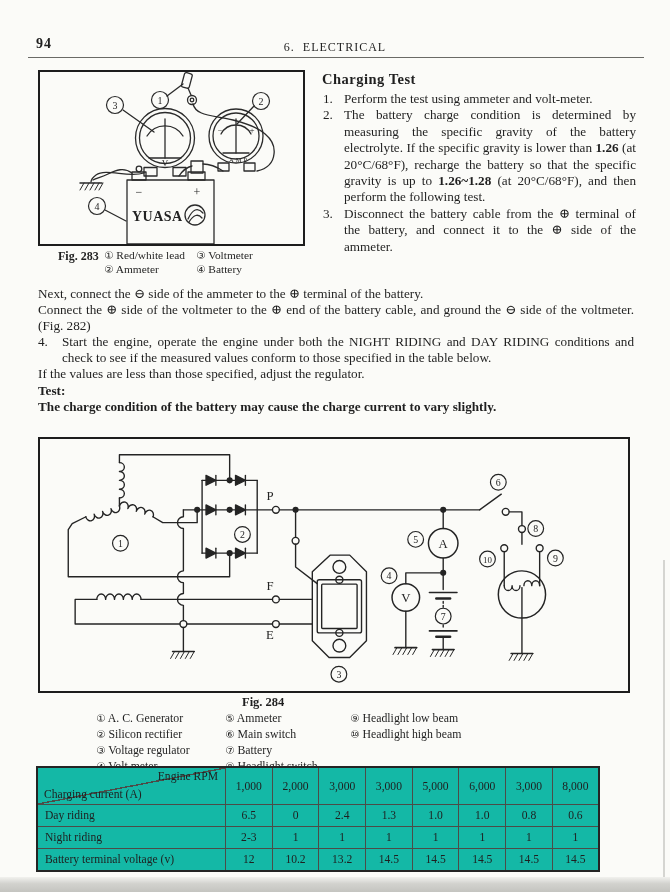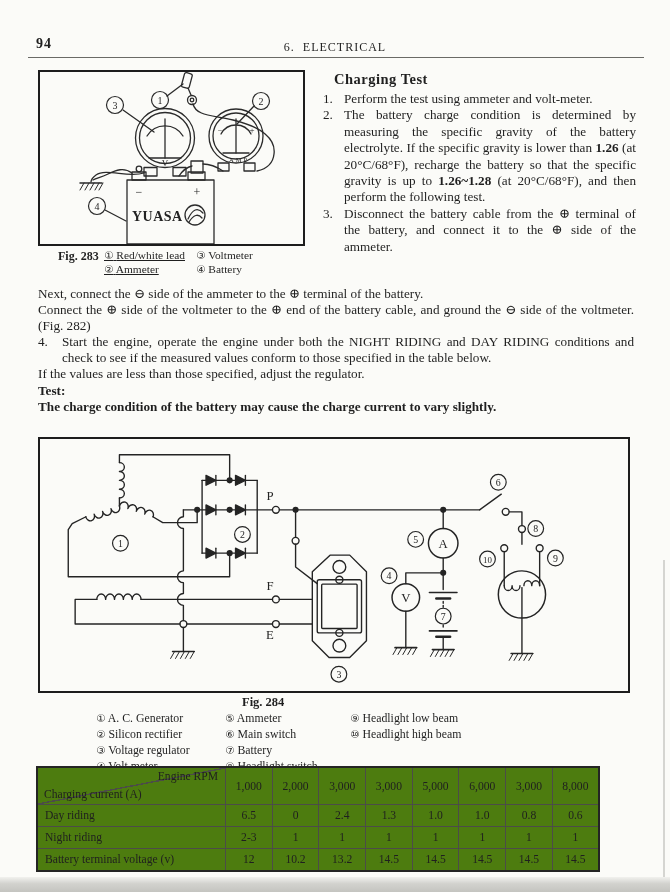--- a/index.html
+++ b/index.html
@@ -14,45 +14,45 @@
   .sec-head{position:absolute;left:0;right:0;top:40px;text-align:center;font-size:12px;letter-spacing:1px;}
   .head-rule{position:absolute;left:28px;top:57px;width:616px;border-top:1.5px solid #6a6a66;}
   
   .figbox{position:absolute;border:2px solid #1d1d1d;background:transparent;}
   #fig283{left:38px;top:70px;width:263px;height:172px;}
   #fig284{left:38px;top:437px;width:588px;height:252px;}
   svg{display:block;}
   svg text{font-family:"Liberation Serif","DejaVu Serif",serif;fill:#242424;stroke:none;}
   
   .rcol{position:absolute;left:318px;top:71px;width:318px;}
-  .rcol h3{margin:0 0 3px 16px;font-size:14.5px;letter-spacing:0.5px;}
+  .rcol h3{margin:0 0 3px 4px;font-size:14.5px;letter-spacing:0.5px;}
   .step{position:relative;padding-left:26px;text-align:justify;font-size:13.2px;line-height:16.4px;}
   .step .num{position:absolute;left:5px;top:0;}
   .b{font-weight:bold;}
   
   .f283cap{position:absolute;left:58px;top:249px;font-size:11.4px;line-height:13.8px;}
   .f283cap .figlbl{position:absolute;left:0;top:1px;font-weight:bold;font-size:12px;white-space:nowrap;}
-  .f283cap .c1{position:absolute;left:46px;top:0;white-space:nowrap;text-decoration:underline;}
+  .f283cap .c1{position:absolute;left:46px;top:0;white-space:nowrap;}
   .f283cap .c2{position:absolute;left:138px;top:0;white-space:nowrap;}
   .mk{font-family:"DejaVu Sans",sans-serif;font-size:10.6px;}
   
   .bodyblk{position:absolute;left:38px;top:286px;width:596px;font-size:13.2px;line-height:16.1px;}
   .bodyblk p{margin:0;text-align:justify;}
   .ind{margin-left:24px;}
   .hang{position:relative;padding-left:24px;}
   .hang .num{position:absolute;left:0;top:0;}
   .noteline{font-weight:bold;}
   
   .f284cap{position:absolute;left:242px;top:695px;font-weight:bold;font-size:12.5px;}
   .legend{position:absolute;left:0;top:711px;width:670px;height:66px;font-size:11.8px;line-height:15.9px;}
   .legend .col{position:absolute;top:0;white-space:nowrap;}
   .legend .colA{left:96px;} .legend .colB{left:225px;} .legend .colC{left:350px;}
   
   .tblwrap{position:absolute;left:36px;top:766px;}
-  table{border-collapse:collapse;table-layout:fixed;background:#4d7c0f;}
+  table{border-collapse:collapse;table-layout:fixed;background:#14b8a6;}
   td,th{border:1px solid #4c4c48;font-size:11.6px;font-weight:normal;padding:0;height:21px;text-align:center;}
   table{border:2px solid #242424;}
   th.diag{
     position:relative;width:180px;height:36px;
     background-image:linear-gradient(to bottom right,transparent calc(50% - 0.7px),#4c4c48 calc(50% - 0.7px),#4c4c48 calc(50% + 0.7px),transparent calc(50% + 0.7px));
   }
   th.diag .top{position:absolute;top:2px;right:7px;}
   th.diag .bottom{position:absolute;bottom:3px;left:6px;}
   td.rowlbl{text-align:left;padding-left:7px;width:180px;}
   col.datacol{width:46.7px;}

